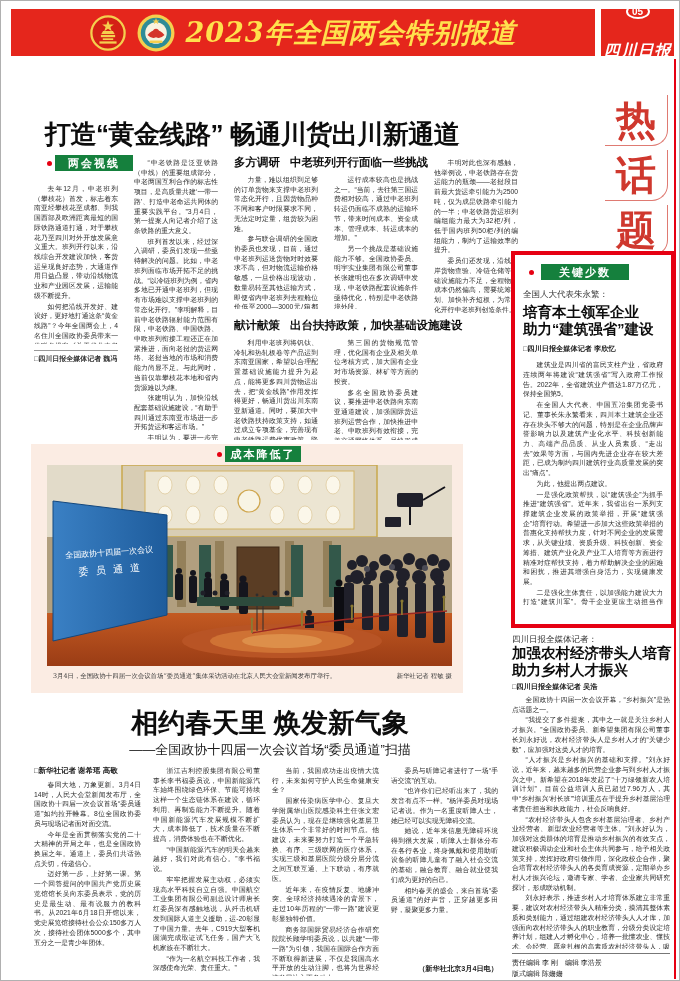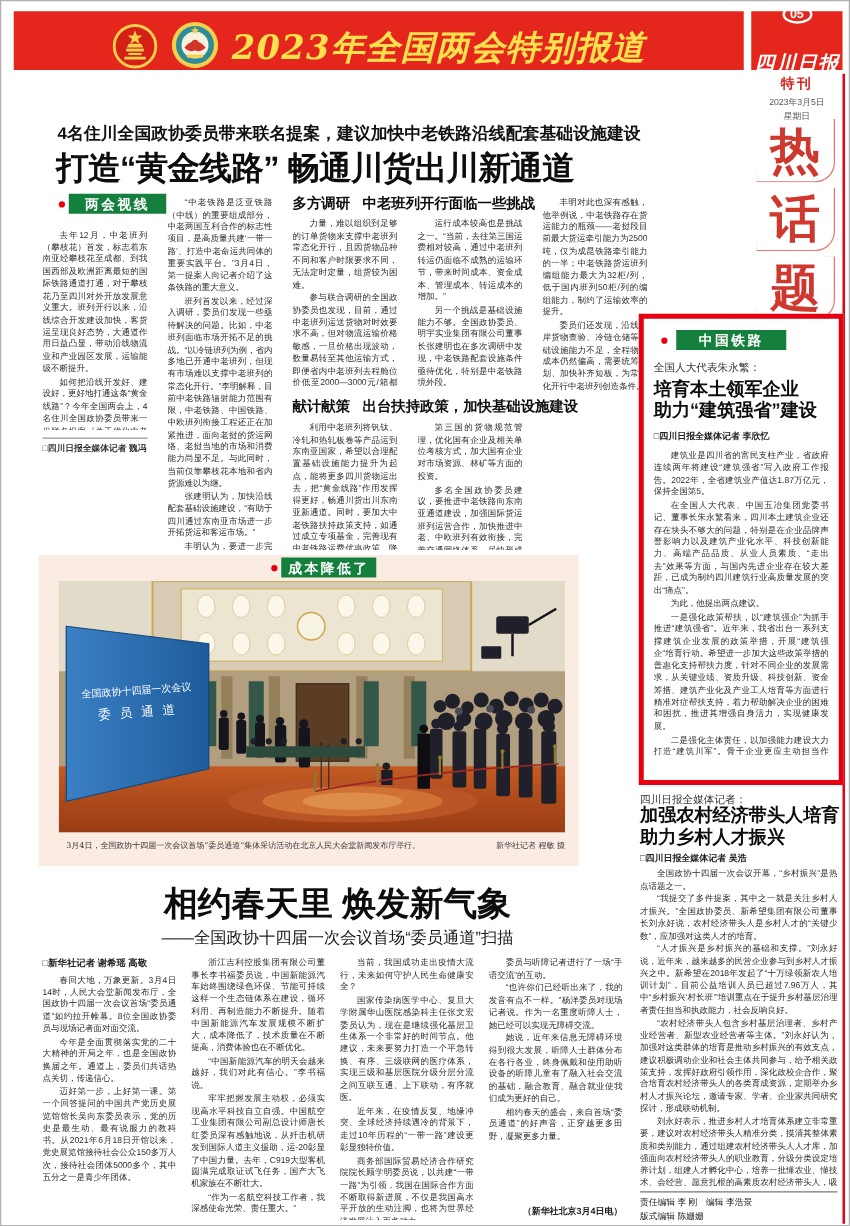--- a/index.html
+++ b/index.html
@@ -50,21 +50,21 @@
   .kickersm{font-size:8.5px;color:#333;}
   .arthead{font-size:14.5px;font-weight:900;line-height:1.18;color:#0d0d0d;}
   .bylinesm{font-size:7.2px;font-weight:bold;color:#222;}
   .credits{font-size:7px;line-height:1.6;color:#222;border-top:1px solid #777;padding-top:3px;}
 </style>
 </head>
 <body>
 
 <div id="page">
 
-  <div class="abs banner" style="left:10px;top:8px;width:584px;height:47px;align-items:flex-end;">
+  <div class="abs banner" style="left:10px;top:8px;width:584px;height:47px;">
     <span style="display:flex;">
       <svg width="38" height="38" viewBox="0 0 40 40">
         <circle cx="20" cy="20" r="17.5" fill="#d42015" stroke="#f5cf4e" stroke-width="2.4"></circle>
         <polygon points="20,6.5 21.6,11 26.2,11 22.5,13.8 23.9,18.2 20,15.5 16.1,18.2 17.5,13.8 13.8,11 18.4,11" fill="#f5cf4e"></polygon>
         <path d="M13,21 L27,21 L25.2,17.8 L14.8,17.8 Z" fill="#f5cf4e"></path>
         <rect x="12.5" y="22" width="15" height="2.4" fill="#f5cf4e"></rect>
         <rect x="14.5" y="25.6" width="11" height="1.8" fill="#f5cf4e"></rect>
         <rect x="11" y="28.8" width="18" height="2.4" fill="#f5cf4e"></rect>
       </svg>
     </span>
@@ -79,35 +79,29 @@
         <rect x="13.5" y="27.5" width="13" height="2.6" rx="1" fill="#f5cf4e"></rect>
       </svg>
     </span>
     <span class="banner-title">2023年全国两会特别报道</span>
   </div>
 
   <div class="abs masthead" style="left:600px;top:8px;width:73px;height:47px;">
     <div class="page-circle">05</div>
     <div class="paper-name">四川日报</div>
   </div>
-  <div class="abs edition" style="left:600px;top:58px;width:73px;">
-    <div class="ed">特刊</div>
-    <div class="dt">2023年3月5日</div>
-    <div class="wd">星期日</div>
-  </div>
 
   <div class="abs" style="left:604px;top:94px;width:66px;">
     <div class="hotchar">热</div>
     <div class="hotchar">话</div>
     <div class="hotchar">题</div>
   </div>
 
   <div class="abs redline" style="left:673px;top:58px;width:2px;height:920px;"></div>
 
-  <div class="abs kicker" style="left:45px;top:97px;width:470px;">4名住川全国政协委员带来联名提案，建议加快中老铁路沿线配套基础设施建设</div>
   <div class="abs mainhead" style="left:44px;top:116px;width:470px;">打造“黄金线路” 畅通川货出川新通道</div>
 
   <div class="abs tag-dot" style="left:46px;top:160px;"></div>
   <div class="abs tag-rect" style="left:54px;top:154px;width:78px;height:16px;">两会视线</div>
 
   <div class="abs subhdr" style="left:233px;top:154px;">
     <span class="lb">多方调研</span><span>中老班列开行面临一些挑战</span>
   </div>
   <div class="abs subhdr" style="left:233px;top:317px;">
     <span class="lb">献计献策</span><span>出台扶持政策，加快基础设施建设</span>
@@ -307,21 +301,21 @@
       <p class="para">委员与听障记者进行了一场“手语交流”的互动。</p>
       <p class="para">“也许你们已经听出来了，我的发音有点不一样。”杨洋委员对现场记者说。作为一名重度听障人士，她已经可以实现无障碍交流。</p>
       <p class="para">她说，近年来信息无障碍环境得到很大发展，听障人士群体分布在各行各业，终身佩戴和使用助听设备的听障儿童有了融入社会交流的基础，融合教育、融合就业使我们成为更好的自己。</p>
       <p class="para">相约春天的盛会，来自首场“委员通道”的好声音，正穿越更多田野，凝聚更多力量。</p>
     </div>
   <div class="abs dateline" style="left:390px;top:963px;width:107px;">（新华社北京3月4日电）</div>
 
   <div class="abs voicebox" style="left:510px;top:250px;width:164px;height:377px;">
     <div style="display:flex;align-items:center;gap:7px;margin:3px 0 0 6px;">
       <span class="tag-dot"></span>
-      <span class="tag-rect" style="width:88px;height:16px;">中国铁路</span>
+      <span class="tag-rect" style="width:88px;height:16px;">关键少数</span>
     </div>
     <div class="kickersm" style="margin-top:9px;">全国人大代表朱永繁：</div>
     <div class="arthead" style="margin-top:3px;">培育本土领军企业</div>
     <div class="arthead">助力“建筑强省”建设</div>
     <div class="bylinesm" style="margin-top:6px;">□四川日报全媒体记者 李欣忆</div>
     <div class="btxt" style="margin-top:6px;height:246px;">
         <p class="para">建筑业是四川省的富民支柱产业，省政府连续两年将建设“建筑强省”写入政府工作报告。2022年，全省建筑业产值达1.87万亿元，保持全国第5。</p>
         <p class="para">在全国人大代表、中国五冶集团党委书记、董事长朱永繁看来，四川本土建筑企业还存在块头不够大的问题，特别是在企业品牌声誉影响力以及建筑产业化水平、科技创新能力、高端产品品质、从业人员素质、“走出去”效果等方面，与国内先进企业存在较大差距，已成为制约四川建筑行业高质量发展的突出“痛点”。</p>
         <p class="para">为此，他提出两点建议。</p>
         <p class="para">一是强化政策帮扶，以“建筑强企”为抓手推进“建筑强省”。近年来，我省出台一系列支撑建筑企业发展的政策举措，开展“建筑强企”培育行动。希望进一步加大这些政策举措的普惠化支持帮扶力度，针对不同企业的发展需求，从关键业绩、资质升级、科技创新、资金筹措、建筑产业化及产业工人培育等方面进行精准对症帮扶支持，着力帮助解决企业的困难和困扰，推进其增强自身活力，实现健康发展。</p>

